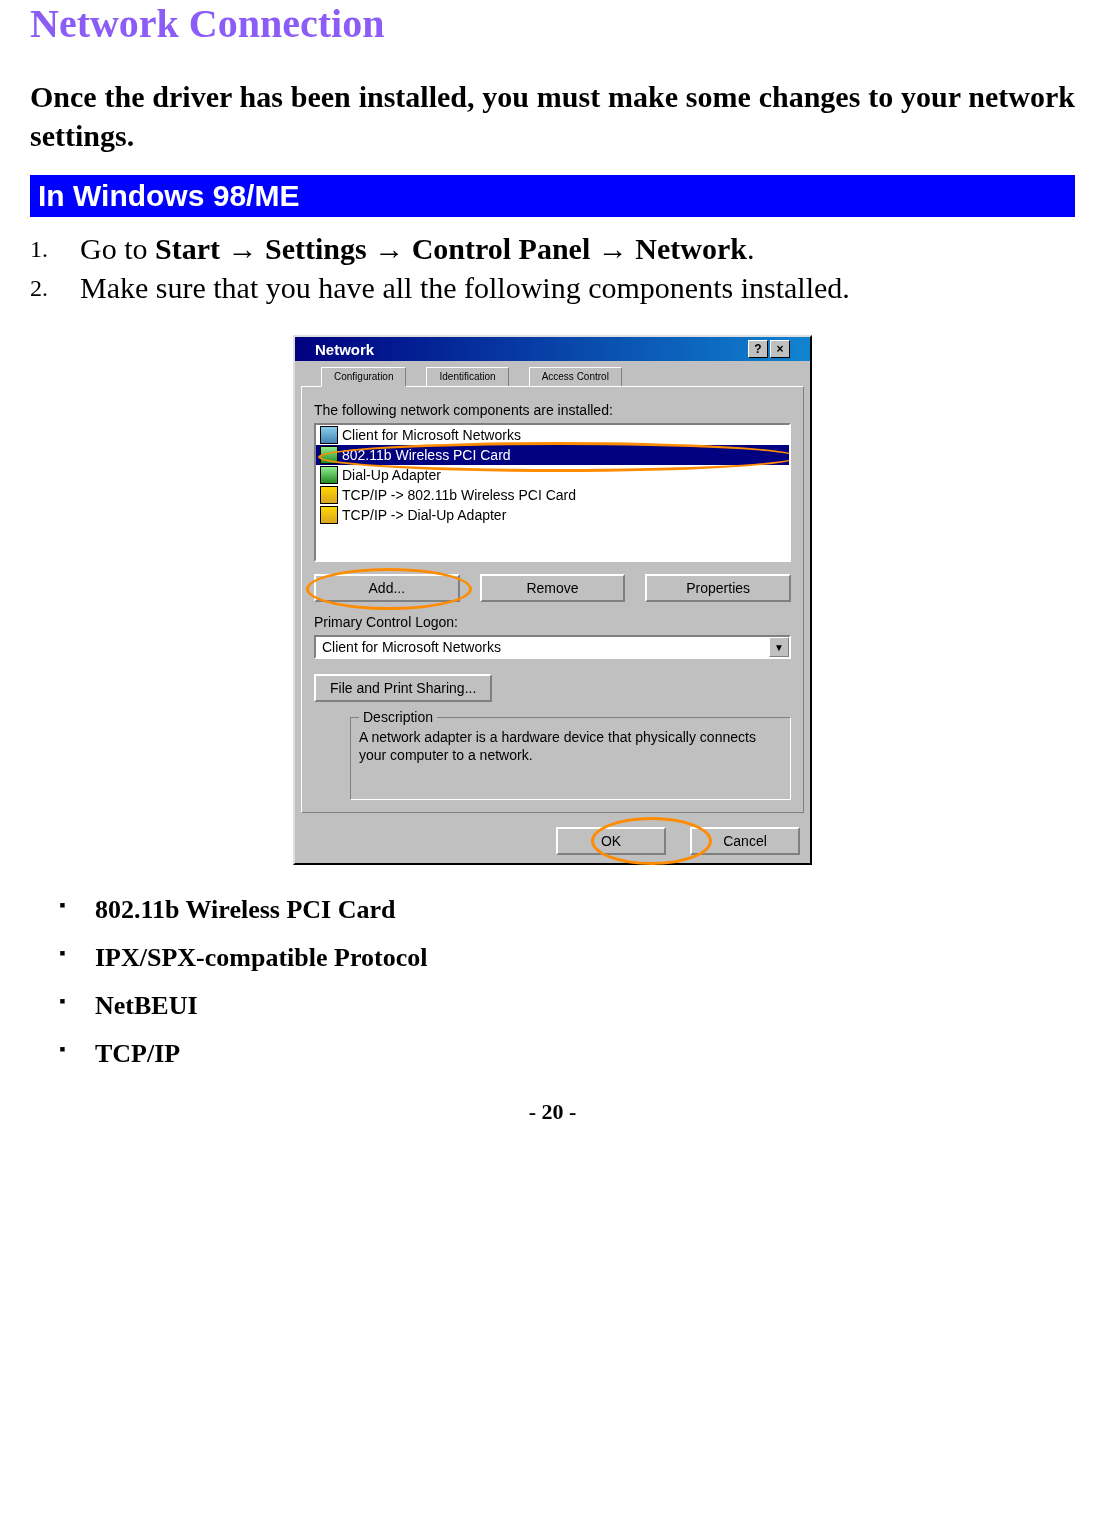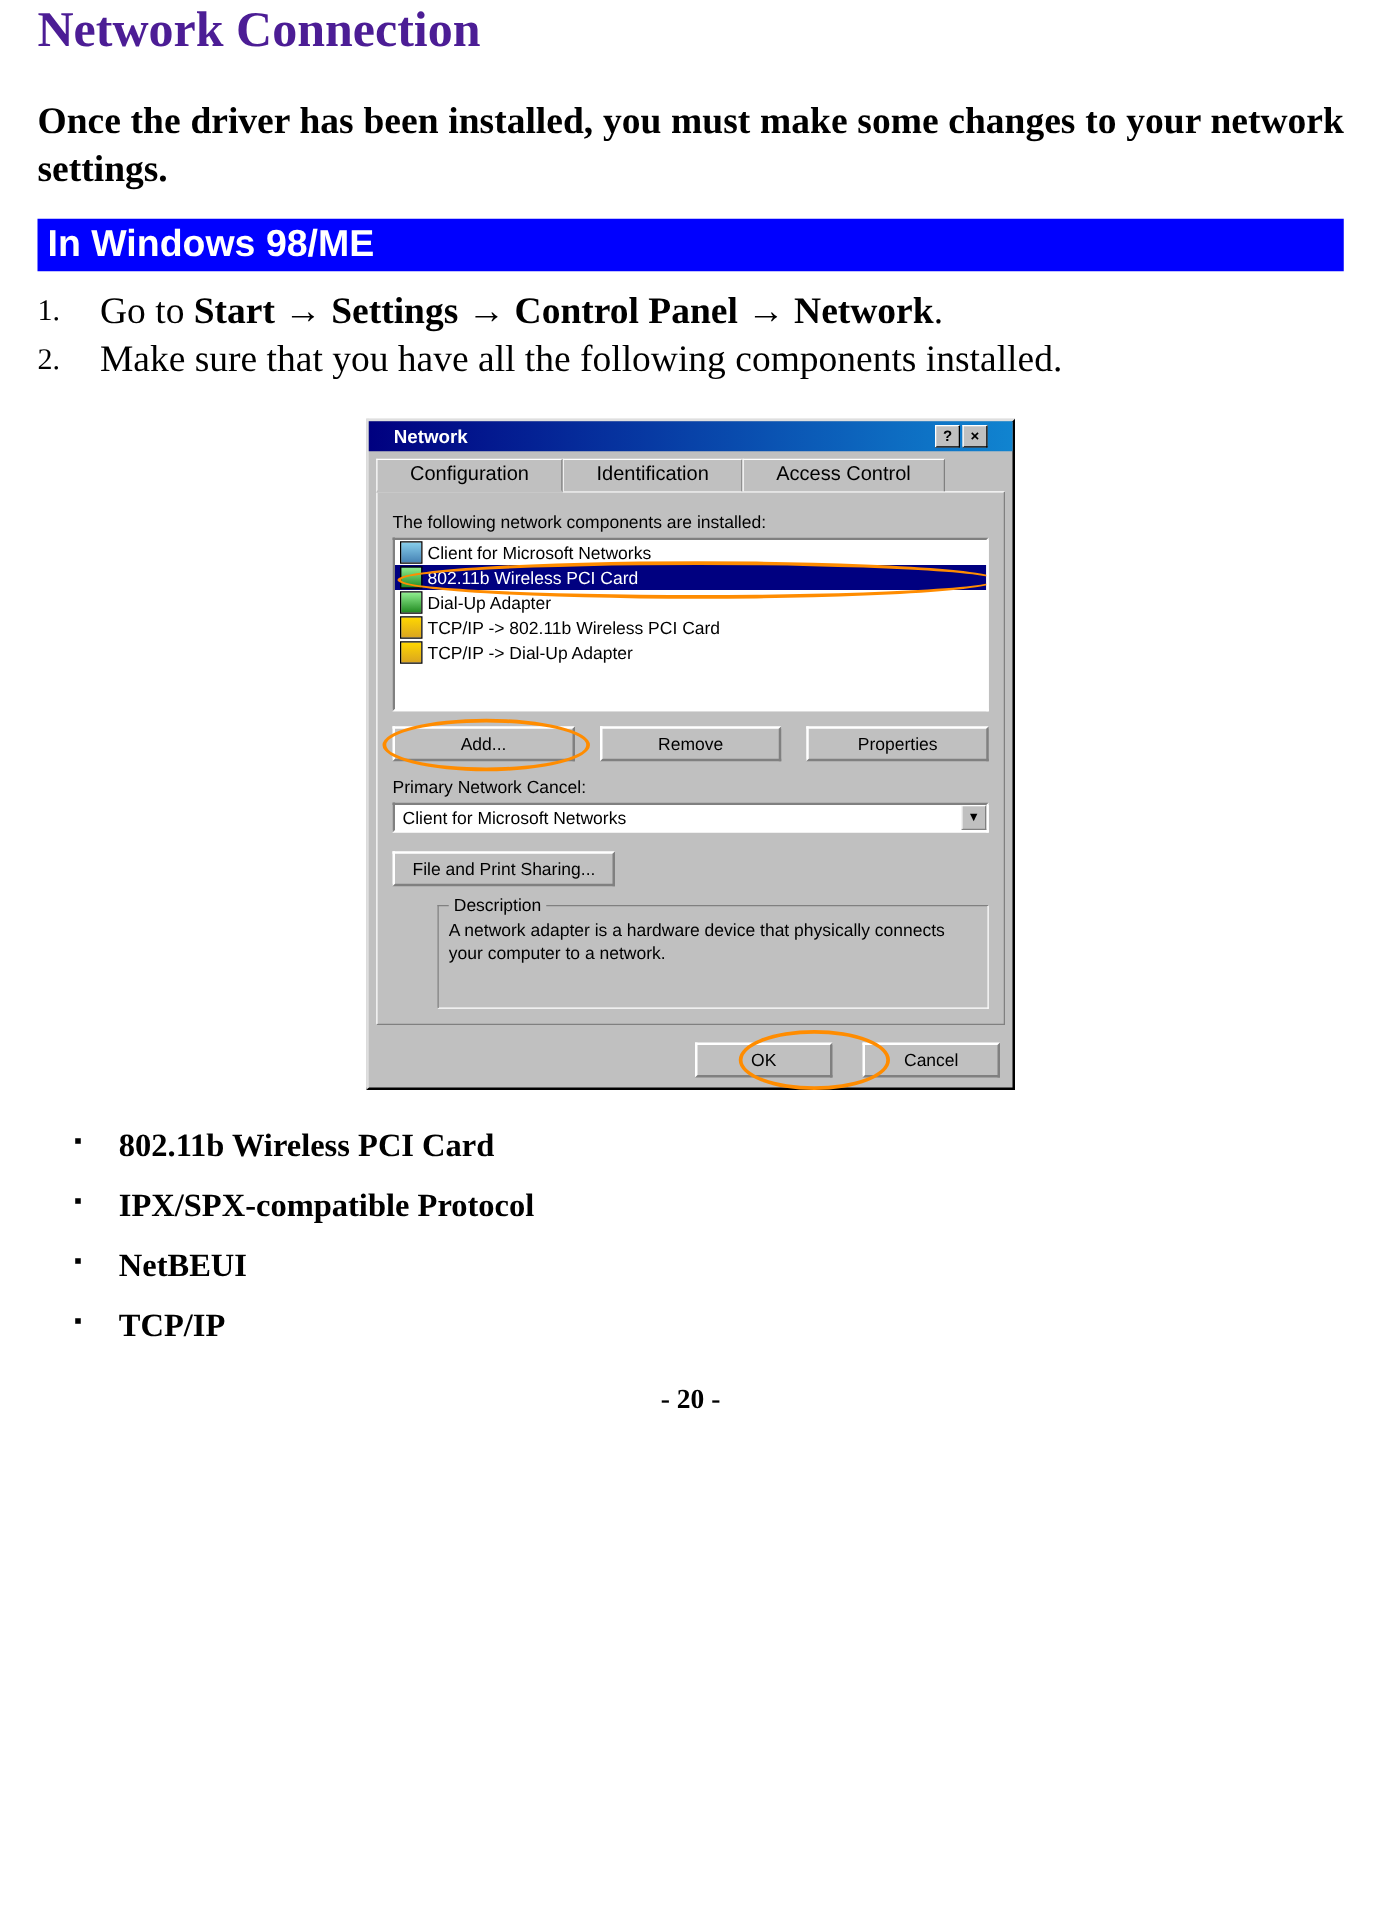--- a/index.html
+++ b/index.html
@@ -8,21 +8,21 @@
       font-family: "Times New Roman", serif;
       background: white;
       width: 1105px;
     }
     .page {
       padding: 0 30px;
     }
     .main-heading {
       font-size: 40px;
       font-weight: bold;
-      color: #4c1d95;
+      color: #8b5cf6;
       margin: 0 0 20px 0;
     }
     .intro-text {
       font-size: 30px;
       color: #000;
       text-align: justify;
       margin-bottom: 20px;
       line-height: 1.3;
       font-weight: bold;
     }
@@ -99,27 +99,28 @@
       align-items: center;
       justify-content: center;
       line-height: 1;
     }
     .tabs {
       display: flex;
       padding: 6px 6px 0 6px;
       position: relative;
     }
     .tab {
-      padding: 3px 26px;
+      padding: 3px 12px;
       background: #c0c0c0;
       border: 1px solid;
       border-color: #fff #808080 #c0c0c0 #fff;
       border-bottom: none;
-      font-size: 16px;
-      position: relative;
+      font-size: 10px;
+      position: relative;
+      margin-left: 20px;
     }
     .tab.active {
       border-bottom: 2px solid #c0c0c0;
       z-index: 2;
       margin-bottom: -1px;
     }
     .tab-content {
       margin: 0 6px 6px 6px;
       padding: 15px 12px 12px 12px;
       border: 1px solid;
@@ -351,21 +352,21 @@
             <span>TCP/IP -&gt; Dial-Up Adapter</span>
           </div>
           <div class="highlight-oval highlight-1"></div>
         </div>
         <div class="button-row">
           <div class="win-btn">Add...</div>
           <div class="win-btn">Remove</div>
           <div class="win-btn">Properties</div>
           <div class="highlight-oval highlight-2"></div>
         </div>
-        <div class="label-text">Primary Network Cancel:</div>
+        <div class="label-text">Primary Control Logon:</div>
         <div class="dropdown">
           <div class="dropdown-text">Client for Microsoft Networks</div>
           <div class="dropdown-arrow">▼</div>
         </div>
         <div class="share-btn">File and Print Sharing...</div>
         <div class="groupbox">
           <div class="groupbox-label">Description</div>
           <div class="groupbox-content">A network adapter is a hardware device that physically connects your computer to a network.</div>
         </div>
       </div>

